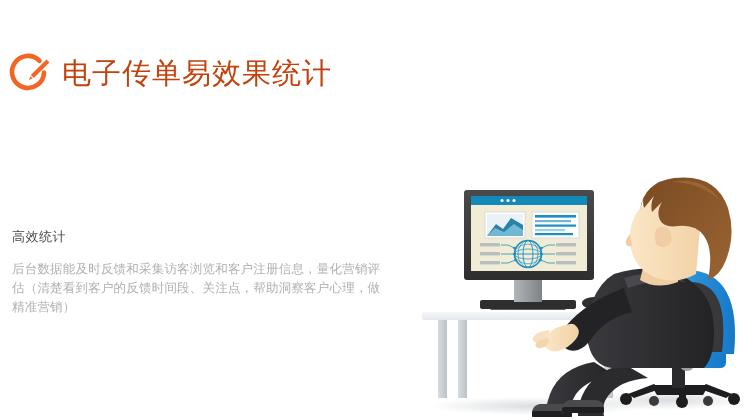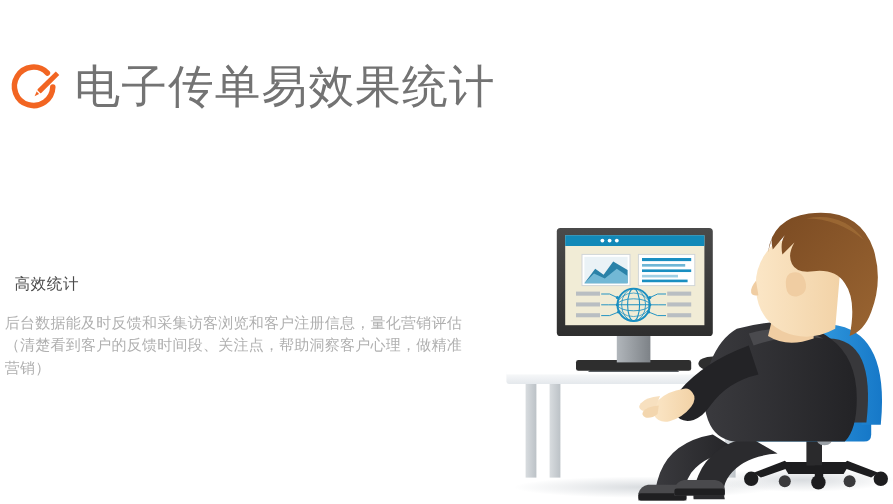--- a/index.html
+++ b/index.html
@@ -30,23 +30,23 @@
     align-items: center;
     gap: 10px;
   }
   .brand-logo {
     width: 46px;
     height: 46px;
     flex: 0 0 46px;
     display: block;
   }
   .brand-title {
-    font-size: 38px;
+    font-size: 29px;
     line-height: 1;
-    color: #737373;
+    color: #c2410c;
     letter-spacing: 1px;
     white-space: nowrap;
     font-weight: 400;
   }
 
   
   .copy {
     position: absolute;
     left: 4px;
     top: 228px;
@@ -56,21 +56,21 @@
     font-size: 13px;
     color: #4a4a4a;
     margin: 0 0 14px 8px;
     font-weight: 400;
     letter-spacing: .5px;
   }
   .copy-body {
     font-size: 12.5px;
     line-height: 19px;
     color: #b0b0b0;
-    margin: 0;
+    margin: 8px;
     letter-spacing: .2px;
   }
 
   
   .illustration {
     position: absolute;
     left: 418px;
     top: 148px;
     width: 326px;
     height: 272px;

